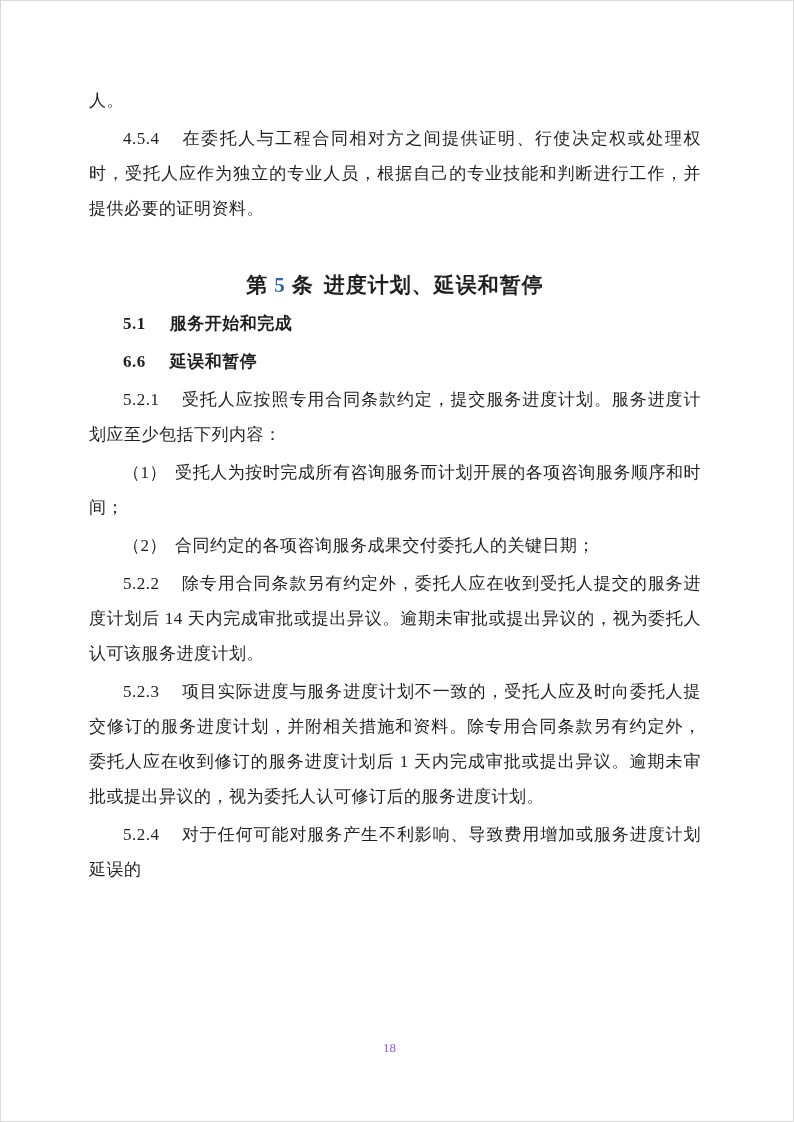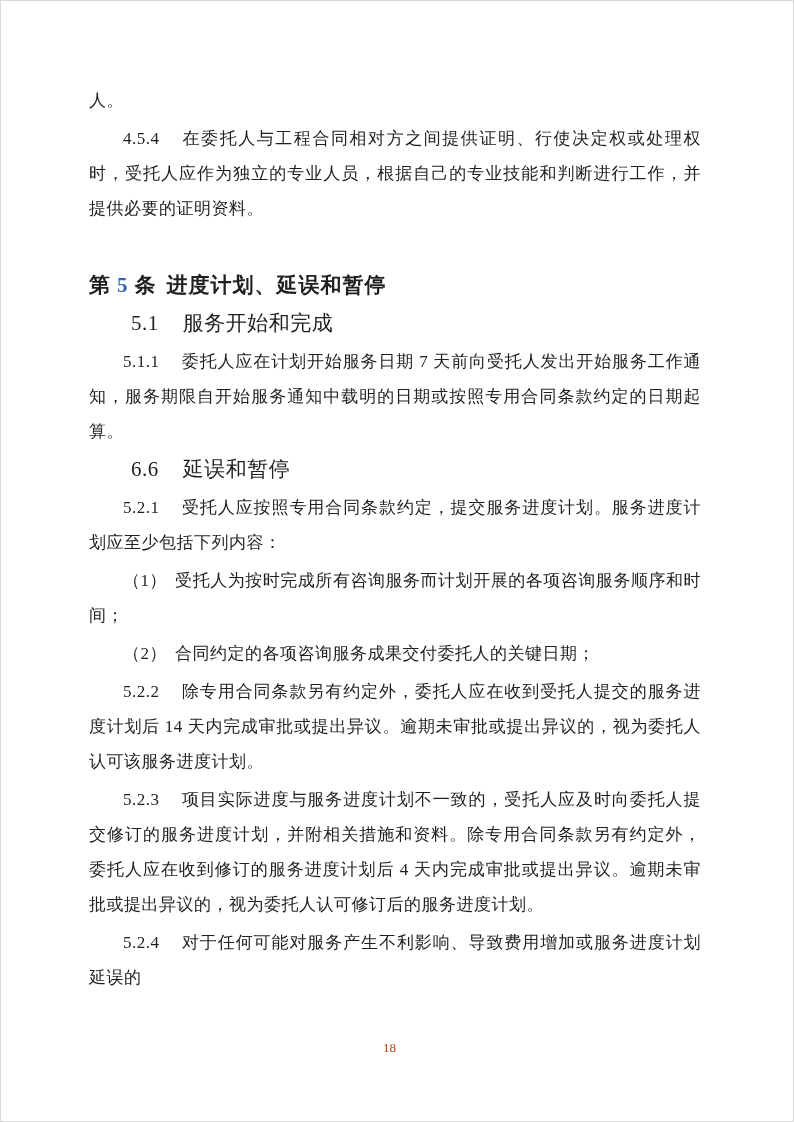--- a/index.html
+++ b/index.html
@@ -30,33 +30,34 @@
   .no-indent {
     text-indent: 0;
   }
   .article-heading {
     margin: 42px 0 3px 0;
     font-size: 21px;
     line-height: 35px;
     font-weight: bold;
     text-indent: 0;
     letter-spacing: 1px;
+    text-align: center;
   }
   .article-heading .art-num {
     color: #2e64b0;
     margin: 0 6px;
   }
   .article-heading .art-title {
     margin-left: 10px;
   }
   .sub-heading {
     margin: 0 0 3px 0;
-    font-size: 21px;
+    font-size: 17px;
     line-height: 35px;
-    font-weight: normal;
+    font-weight: bold;
     text-indent: 2em;
     letter-spacing: 0.5px;
   }
   .sub-heading .num {
     padding-right: 24px;
   }
   .clause-num {
     padding-right: 22px;
     margin-top: 26px;
   }
@@ -64,50 +65,49 @@
     padding-right: 8px;
   }
   .page-number {
     position: absolute;
     left: 0;
     right: 15px;
     top: 1038px;
     text-align: center;
     font-size: 13px;
     line-height: 18px;
-    color: #c2410c;
+    color: #8b5cf6;
   }
 </style>
 </head>
 <body>
 
 <div class="page">
 
   <p class="body-p no-indent"><span>人。</span></p>
 
   <p class="body-p"><span class="clause-num">4.5.4</span><span>在委托人与工程合同相对方之间提供证明、行使决定权或处理权时，受托人应作为独立的专业人员，根据自己的专业技能和判断进行工作，并提供必要的证明资料。</span></p>
 
   <h1 class="article-heading"><span>第</span><span class="art-num">5</span><span>条</span><span class="art-title">进度计划、延误和暂停</span></h1>
 
   <h2 class="sub-heading"><span class="num">5.1</span><span>服务开始和完成</span></h2>
 
-  <p class="body-p"><span class="clause-num">5.1.1</span><span>委托人应在计划开始服务日期 7 天前向受托人发出开始服务工作通知，服务期限自开始服务通知中载明的日期或按照专用合同条款约定的日期起算。</span></p>
 
 
   <h2 class="sub-heading"><span class="num">6.6</span><span>延误和暂停</span></h2>
 
   <p class="body-p"><span class="clause-num">5.2.1</span><span>受托人应按照专用合同条款约定，提交服务进度计划。服务进度计划应至少包括下列内容：</span></p>
 
   <p class="body-p"><span class="list-num">（1）</span><span>受托人为按时完成所有咨询服务而计划开展的各项咨询服务顺序和时间；</span></p>
 
   <p class="body-p"><span class="list-num">（2）</span><span>合同约定的各项咨询服务成果交付委托人的关键日期；</span></p>
 
 
 
   <p class="body-p"><span class="clause-num">5.2.2</span><span>除专用合同条款另有约定外，委托人应在收到受托人提交的服务进度计划后 14 天内完成审批或提出异议。逾期未审批或提出异议的，视为委托人认可该服务进度计划。</span></p>
 
-  <p class="body-p"><span class="clause-num">5.2.3</span><span>项目实际进度与服务进度计划不一致的，受托人应及时向委托人提交修订的服务进度计划，并附相关措施和资料。除专用合同条款另有约定外，委托人应在收到修订的服务进度计划后 4 天内完成审批或提出异议。逾期未审批或提出异议的，视为委托人认可修订后的服务进度计划。</span></p>
+  <p class="body-p"><span class="clause-num">5.2.3</span><span>项目实际进度与服务进度计划不一致的，受托人应及时向委托人提交修订的服务进度计划，并附相关措施和资料。除专用合同条款另有约定外，委托人应在收到修订的服务进度计划后 1 天内完成审批或提出异议。逾期未审批或提出异议的，视为委托人认可修订后的服务进度计划。</span></p>
 
   <p class="body-p"><span class="clause-num">5.2.4</span><span>对于任何可能对服务产生不利影响、导致费用增加或服务进度计划延误的</span></p>
 
   <div class="page-number">18</div>
 
 </div>
 
 </body></html>

